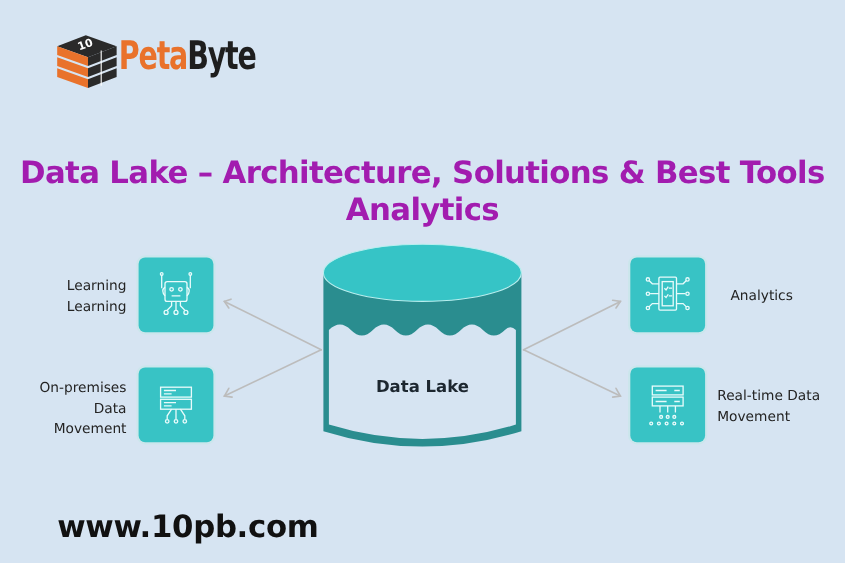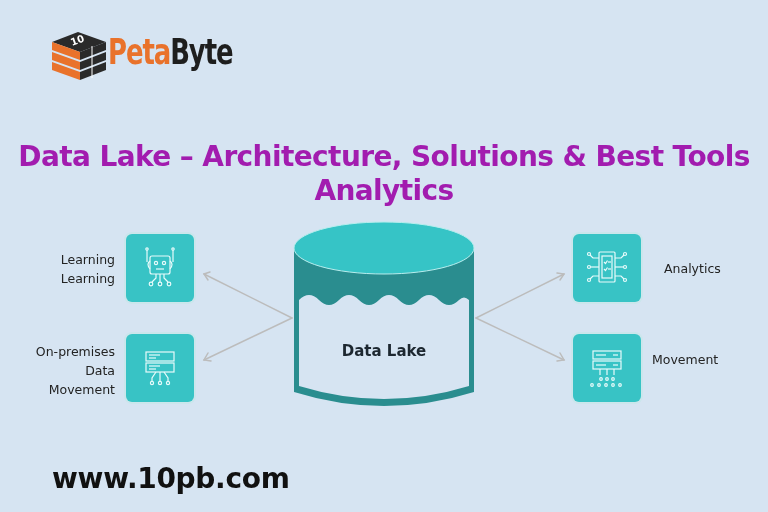--- a/index.html
+++ b/index.html
@@ -170,20 +170,21 @@
         <circle cx="40" cy="45" r="1.3"></circle>
       <circle cx="19" cy="51" r="1.3"></circle>
         <circle cx="26" cy="51" r="1.3"></circle>
         <circle cx="33" cy="51" r="1.3"></circle>
       <circle cx="40" cy="51" r="1.3"></circle>
         <circle cx="47" cy="51" r="1.3"></circle>
     </g>
   </svg>
 </div>
 <div class="abs label" style="left:652px; top:350px;">
+  <div>Real-time Data</div>
   <div>Movement</div>
 </div>
 
 <svg class="abs lake" viewBox="0 0 184 190">
   <path d="M2 28 L2 172 Q92 200 182 172 L182 28 Z" fill="#2a8d8f"></path>
   <path d="M7 80 Q17 70 27 80 Q37 90 47 80 Q57 70 67 80 Q77 90 87 80 Q97 70 107 80 Q117 90 127 80 Q137 70 147 80 Q157 90 167 80 Q172 75 177 80 L177 166 Q92 192 7 166 Z" fill="#d6e4f2"></path>
   <ellipse cx="92" cy="28" rx="90" ry="26" fill="#36c4c6" stroke="#b8eeee" stroke-width="1"></ellipse>
 </svg>
 <div class="abs lake-label">Data Lake</div>
 

